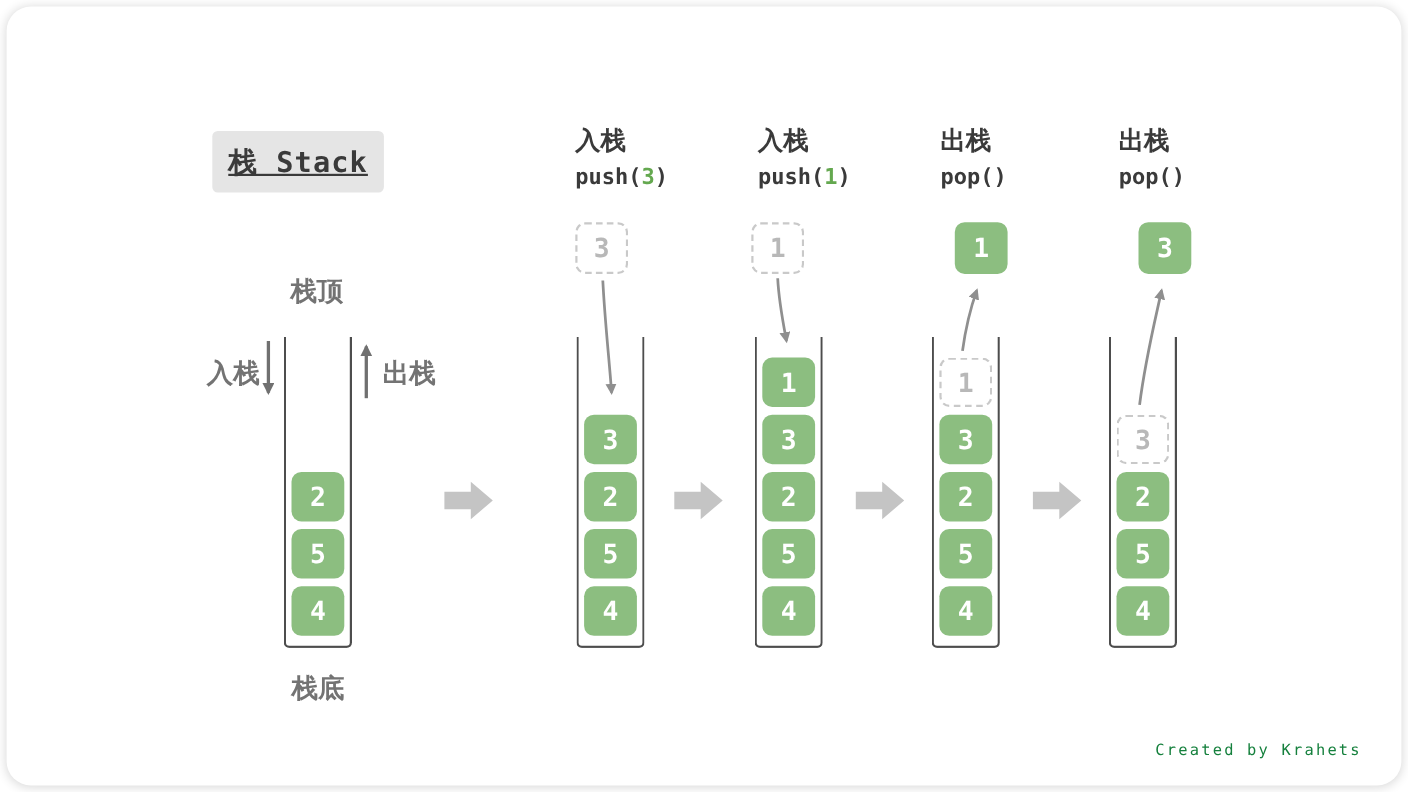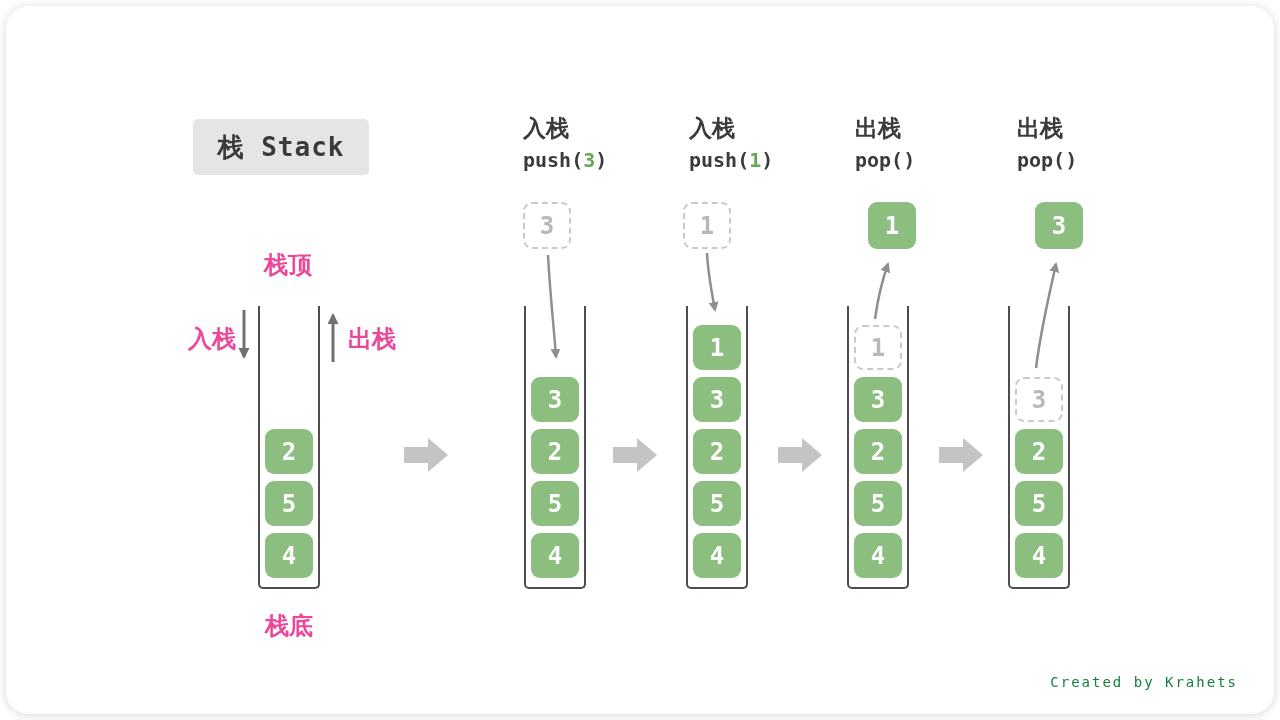--- a/index.html
+++ b/index.html
@@ -6,29 +6,29 @@
   html, body { width: 1280px; height: 720px; background: #ffffff; overflow: hidden; }
   body { font-family: "DejaVu Sans", sans-serif; color: #3a3a3a; }
 
   .card {
     position: absolute; left: 6px; top: 6px; width: 1268px; height: 708px;
     background: #ffffff; border-radius: 22px;
     box-shadow: 0 1px 10px rgba(0,0,0,0.16);
   }
 
   .title-box {
-    position: absolute; left: 187px; top: 113px; width: 176px; height: 56px;
+    position: absolute; left: 187px; top: 113px; width: 156px; height: 56px;
     background: #e5e5e5; border-radius: 5px;
     display: flex; align-items: center; justify-content: center;
     font-family: "DejaVu Sans Mono", monospace;
-    font-size: 26px; font-weight: bold; color: #3a3a3a; letter-spacing: 1px;
+    font-size: 26px; font-weight: bold; color: #3a3a3a; letter-spacing: 1px; text-decoration: underline;
   }
 
   .cjk-label {
-    position: absolute; font-size: 24px; font-weight: bold; color: #ec4899;
+    position: absolute; font-size: 24px; font-weight: bold; color: #737373;
     white-space: nowrap;
     text-align: center;
   }
 
   .col-header { position: absolute; top: 106px; white-space: nowrap; }
   .col-header .hdr-cjk { font-size: 23px; font-weight: bold; color: #3a3a3a; line-height: 32px; }
   .col-header .hdr-code {
     font-family: "DejaVu Sans Mono", monospace; font-size: 20px; font-weight: bold;
     color: #3a3a3a; line-height: 32px;
   }

